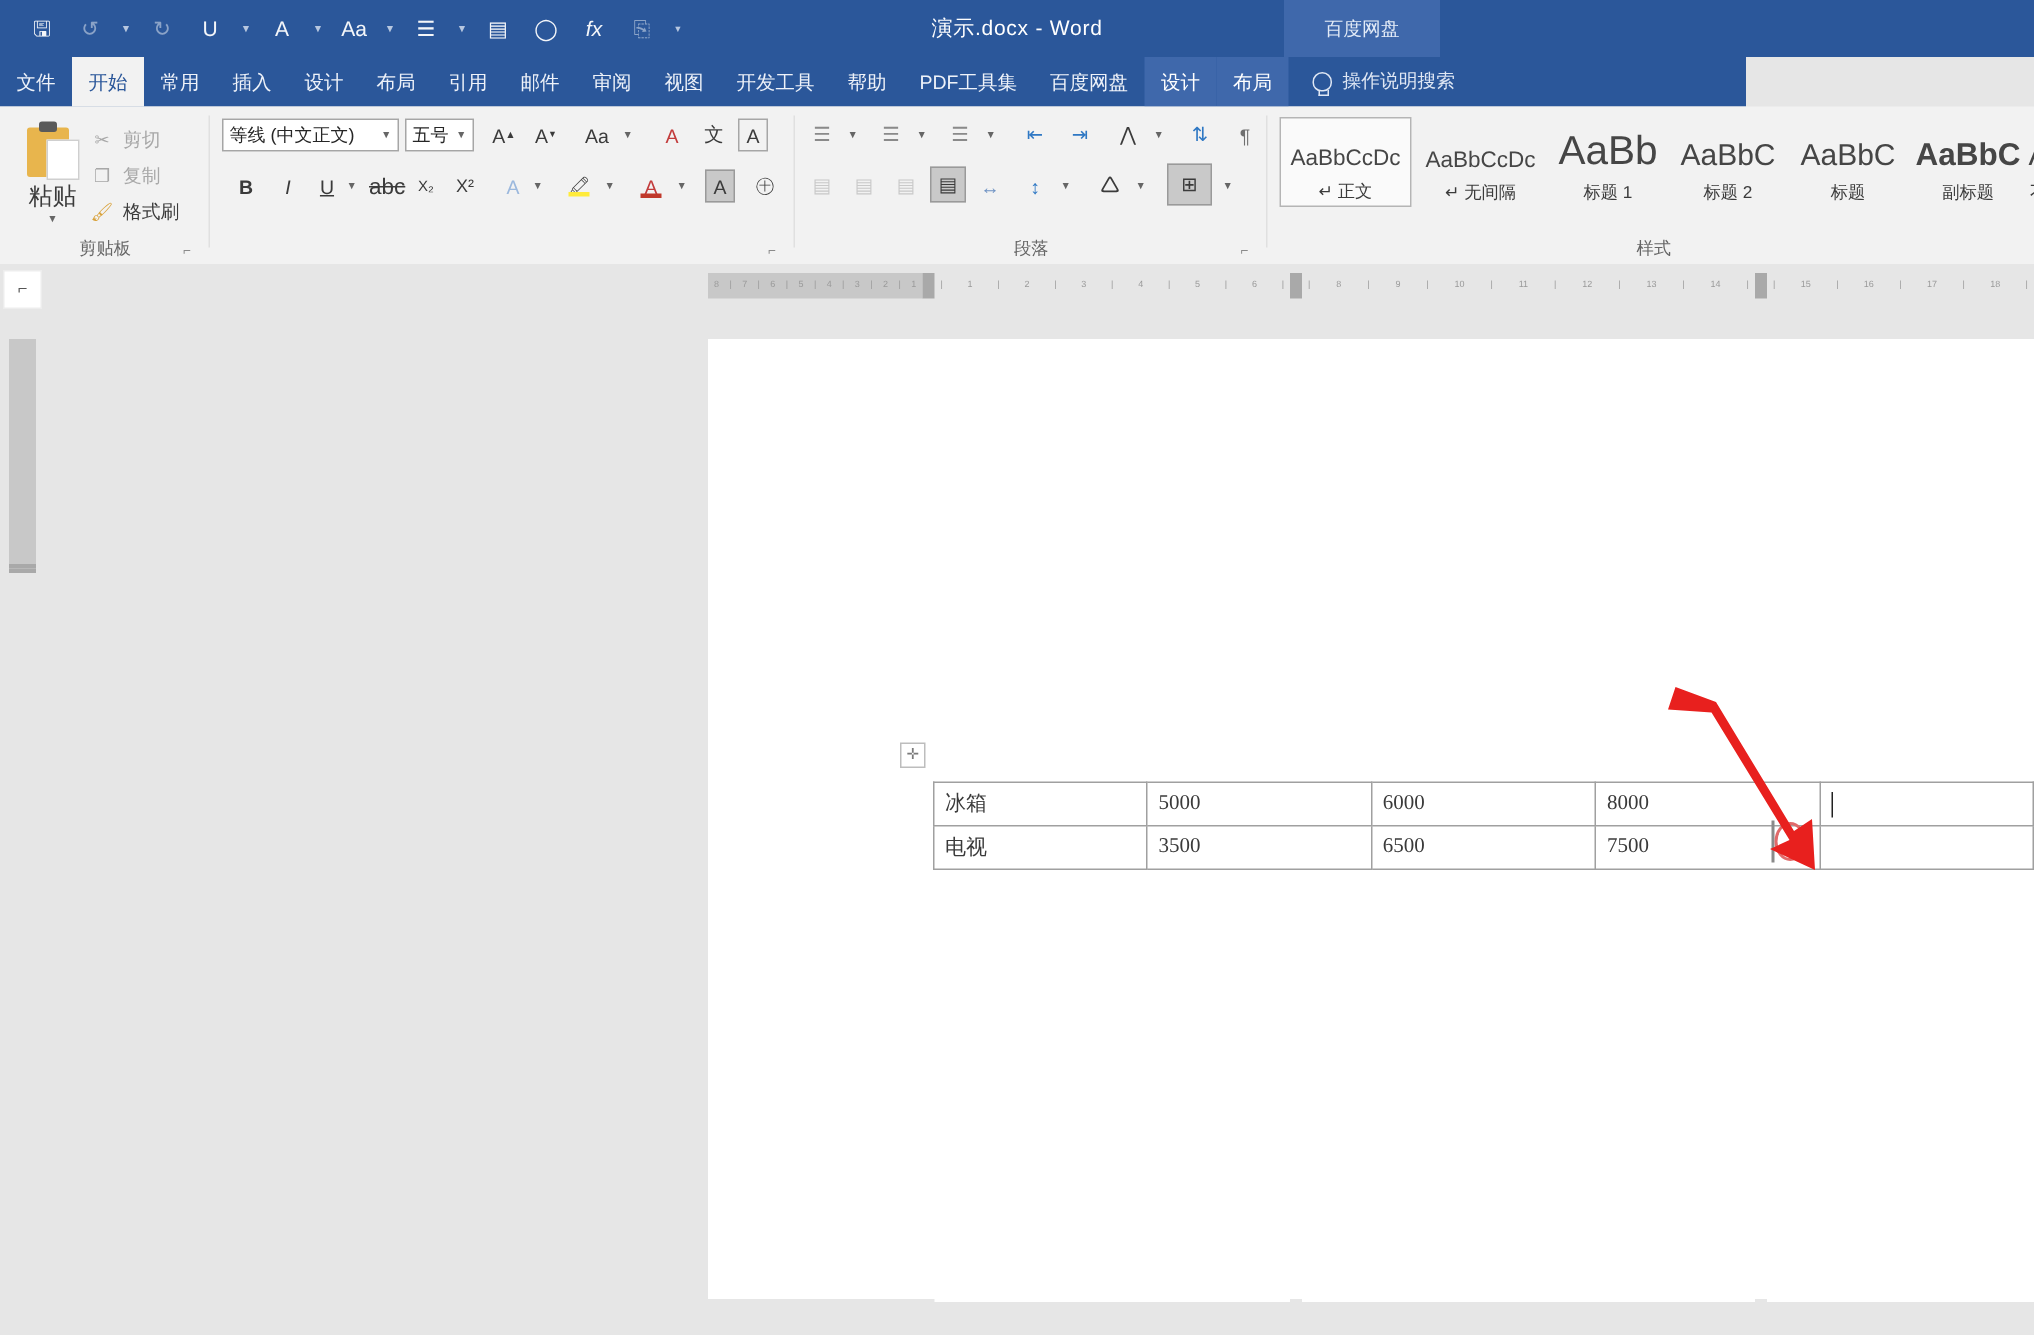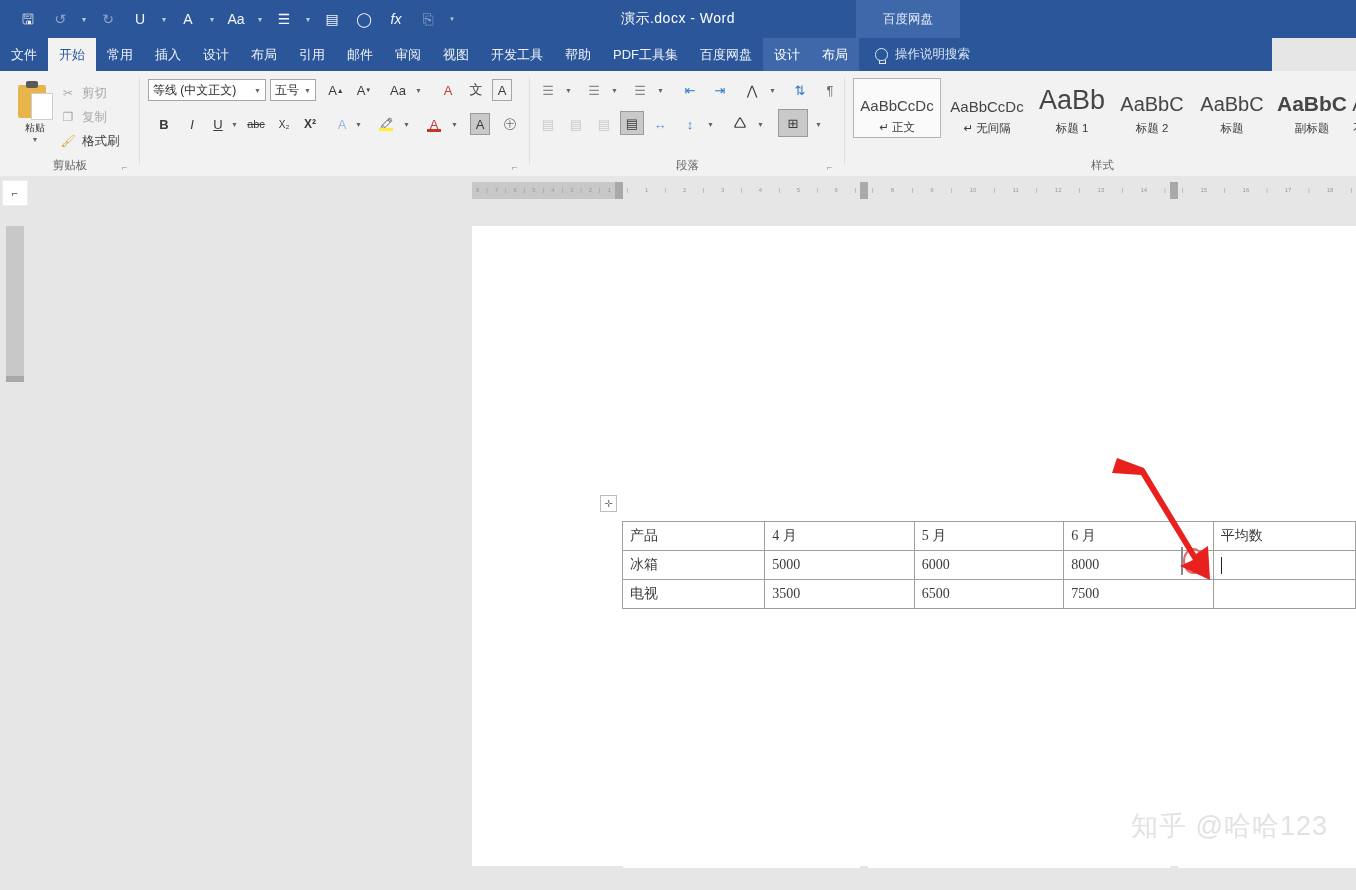--- a/index.html
+++ b/index.html
@@ -25,21 +25,21 @@
     display:flex;align-items:center;justify-content:center;
     color:#ffffff;font-size:14px;letter-spacing:.5px;
   }
   .ctx-tab-band{
     position:absolute;left:856px;top:0;width:104px;height:38px;
     background:#3f68ab;display:flex;align-items:center;justify-content:center;
     color:#e3ebf7;font-size:12.5px;
   }
   
   .tabstrip{
-    position:absolute;left:0;top:38px;width:1272px;height:33px;
+    position:absolute;left:0;top:38px;width:1164px;height:33px;
     background:#2b579a;display:flex;align-items:stretch;
   }
   .tab{
     display:flex;align-items:center;justify-content:center;
     padding:0 11px;color:#eef2f9;font-size:13px;height:33px;cursor:default;
   }
   .tab.active{background:#f2f2f2;color:#2b579a;}
   .tab.ctx{background:#3f68ab;color:#ffffff;}
   .tellme{display:flex;align-items:center;gap:7px;padding-left:16px;color:#dfe7f4;font-size:12.5px;}
   .bulb{
@@ -58,21 +58,21 @@
     color:#666;font-size:11.5px;
   }
   .grp-divider{position:absolute;top:6px;width:1px;height:88px;background:#e0e0e0;}
   .dlg-launch{position:absolute;bottom:4px;right:4px;width:10px;height:10px;color:#8a8a8a;font-size:9px;line-height:10px;}
   
   .paste-btn{position:absolute;left:10px;top:8px;width:50px;height:76px;text-align:center;}
   .clip-icon{width:34px;height:38px;margin:2px auto 0;position:relative;}
   .clip-body{position:absolute;left:0;top:4px;width:28px;height:33px;background:#e8b54d;border-radius:2px;}
   .clip-clasp{position:absolute;left:8px;top:0;width:12px;height:7px;background:#5a5a5a;border-radius:2px;}
   .clip-page{position:absolute;left:13px;top:12px;width:20px;height:25px;background:#fff;border:1px solid #cfcfcf;}
-  .paste-label{font-size:10px;color:#3b3b3b;margin-top:2px;}
+  .paste-label{font-size:16px;color:#3b3b3b;margin-top:2px;}
   .paste-caret{font-size:7px;color:#666;margin-top:1px;}
   .clip-items{position:absolute;left:60px;top:10px;}
   .clip-item{display:flex;align-items:center;gap:6px;height:24px;font-size:12.5px;color:#a8a8a8;}
   .clip-item.on{color:#3b3b3b;}
   .mini-ico{width:16px;display:flex;justify-content:center;font-size:12px;}
   
   .fontname{
     position:absolute;left:8px;top:8px;width:118px;height:22px;
     border:1px solid #a6a6a6;background:#fff;box-sizing:border-box;
     display:flex;align-items:center;padding-left:4px;font-size:12px;color:#262626;
@@ -249,23 +249,23 @@
     <div class="rb" style="left:248px;top:8px;">Aa</div>
     <div class="rb caret" style="left:274px;top:8px;">▼</div>
     <div class="rb" style="left:298px;top:8px;color:#c23b3b;">A</div>
     <div class="rb" style="left:326px;top:8px;">文</div>
     <div class="rb boxed" style="left:352px;top:8px;">A</div>
 
     <div class="rb" style="left:14px;top:42px;font-weight:bold;">B</div>
     <div class="rb" style="left:42px;top:42px;font-style:italic;">I</div>
     <div class="rb" style="left:68px;top:42px;text-decoration:underline;">U</div>
     <div class="rb caret" style="left:90px;top:42px;">▼</div>
-    <div class="rb" style="left:106px;top:42px;font-size:11px;text-decoration:line-through;">abc</div>
+    <div class="rb" style="left:106px;top:42px;font-size:15px;text-decoration:line-through;">abc</div>
     <div class="rb" style="left:134px;top:42px;font-size:10px;">X₂</div>
-    <div class="rb" style="left:160px;top:42px;font-size:12px;font-weight:bold;">X²</div>
+    <div class="rb" style="left:160px;top:42px;font-size:12px;">X²</div>
     <div class="rb" style="left:192px;top:42px;color:#9bb8dd;">A</div>
     <div class="rb caret" style="left:214px;top:42px;">▼</div>
     <div class="rb" style="left:236px;top:42px;flex-direction:column;">
       <span style="font-size:12px;">🖍</span>
         <span class="underbar" style="background:#ffeb3b;"></span>
     </div>
     <div class="rb caret" style="left:262px;top:42px;">▼</div>
     <div class="rb" style="left:284px;top:42px;flex-direction:column;color:#c23b3b;">
       <span>A</span>
         <span class="underbar" style="background:#c0392b;"></span>
@@ -428,47 +428,39 @@
       <span class="tick">|</span>
     </div>
   </div>
 
   <div class="page">
 
     <div class="tbl-wrap">
       <div class="move-handle">✛</div>
       <table class="doc">
         <tbody>
-            <tr>
-          <td class="c0">产品</td>
-          <td class="c1">4 月</td>
-          <td class="c2">5 月</td>
-          <td class="c3">6 月</td>
-          <td class="c4">平均数</td>
-        </tr>
         <tr>
           <td class="c0">冰箱</td>
           <td class="c1">5000</td>
           <td class="c2">6000</td>
           <td class="c3">8000</td>
           <td class="c4"><span class="cell-cursor"></span></td>
         </tr>
         <tr>
           <td class="c0">电视</td>
           <td class="c1">3500</td>
           <td class="c2">6500</td>
           <td class="c3">7500</td>
           <td class="c4"></td>
         </tr>
       </tbody>
         </table>
 
     </div>
 
-    <div class="watermark">知乎 @哈哈123</div>
   </div>
 
   <div class="vline-sel"></div>
   <div class="red-circle"></div>
 
   <svg class="arrow-svg" viewBox="0 0 150 125">
     <polygon points="17,2 44,12 96,98 108,90 110,124 80,110 93,104 41,19 12,17" fill="#e8201e"></polygon>
   </svg>
 </div>
 

